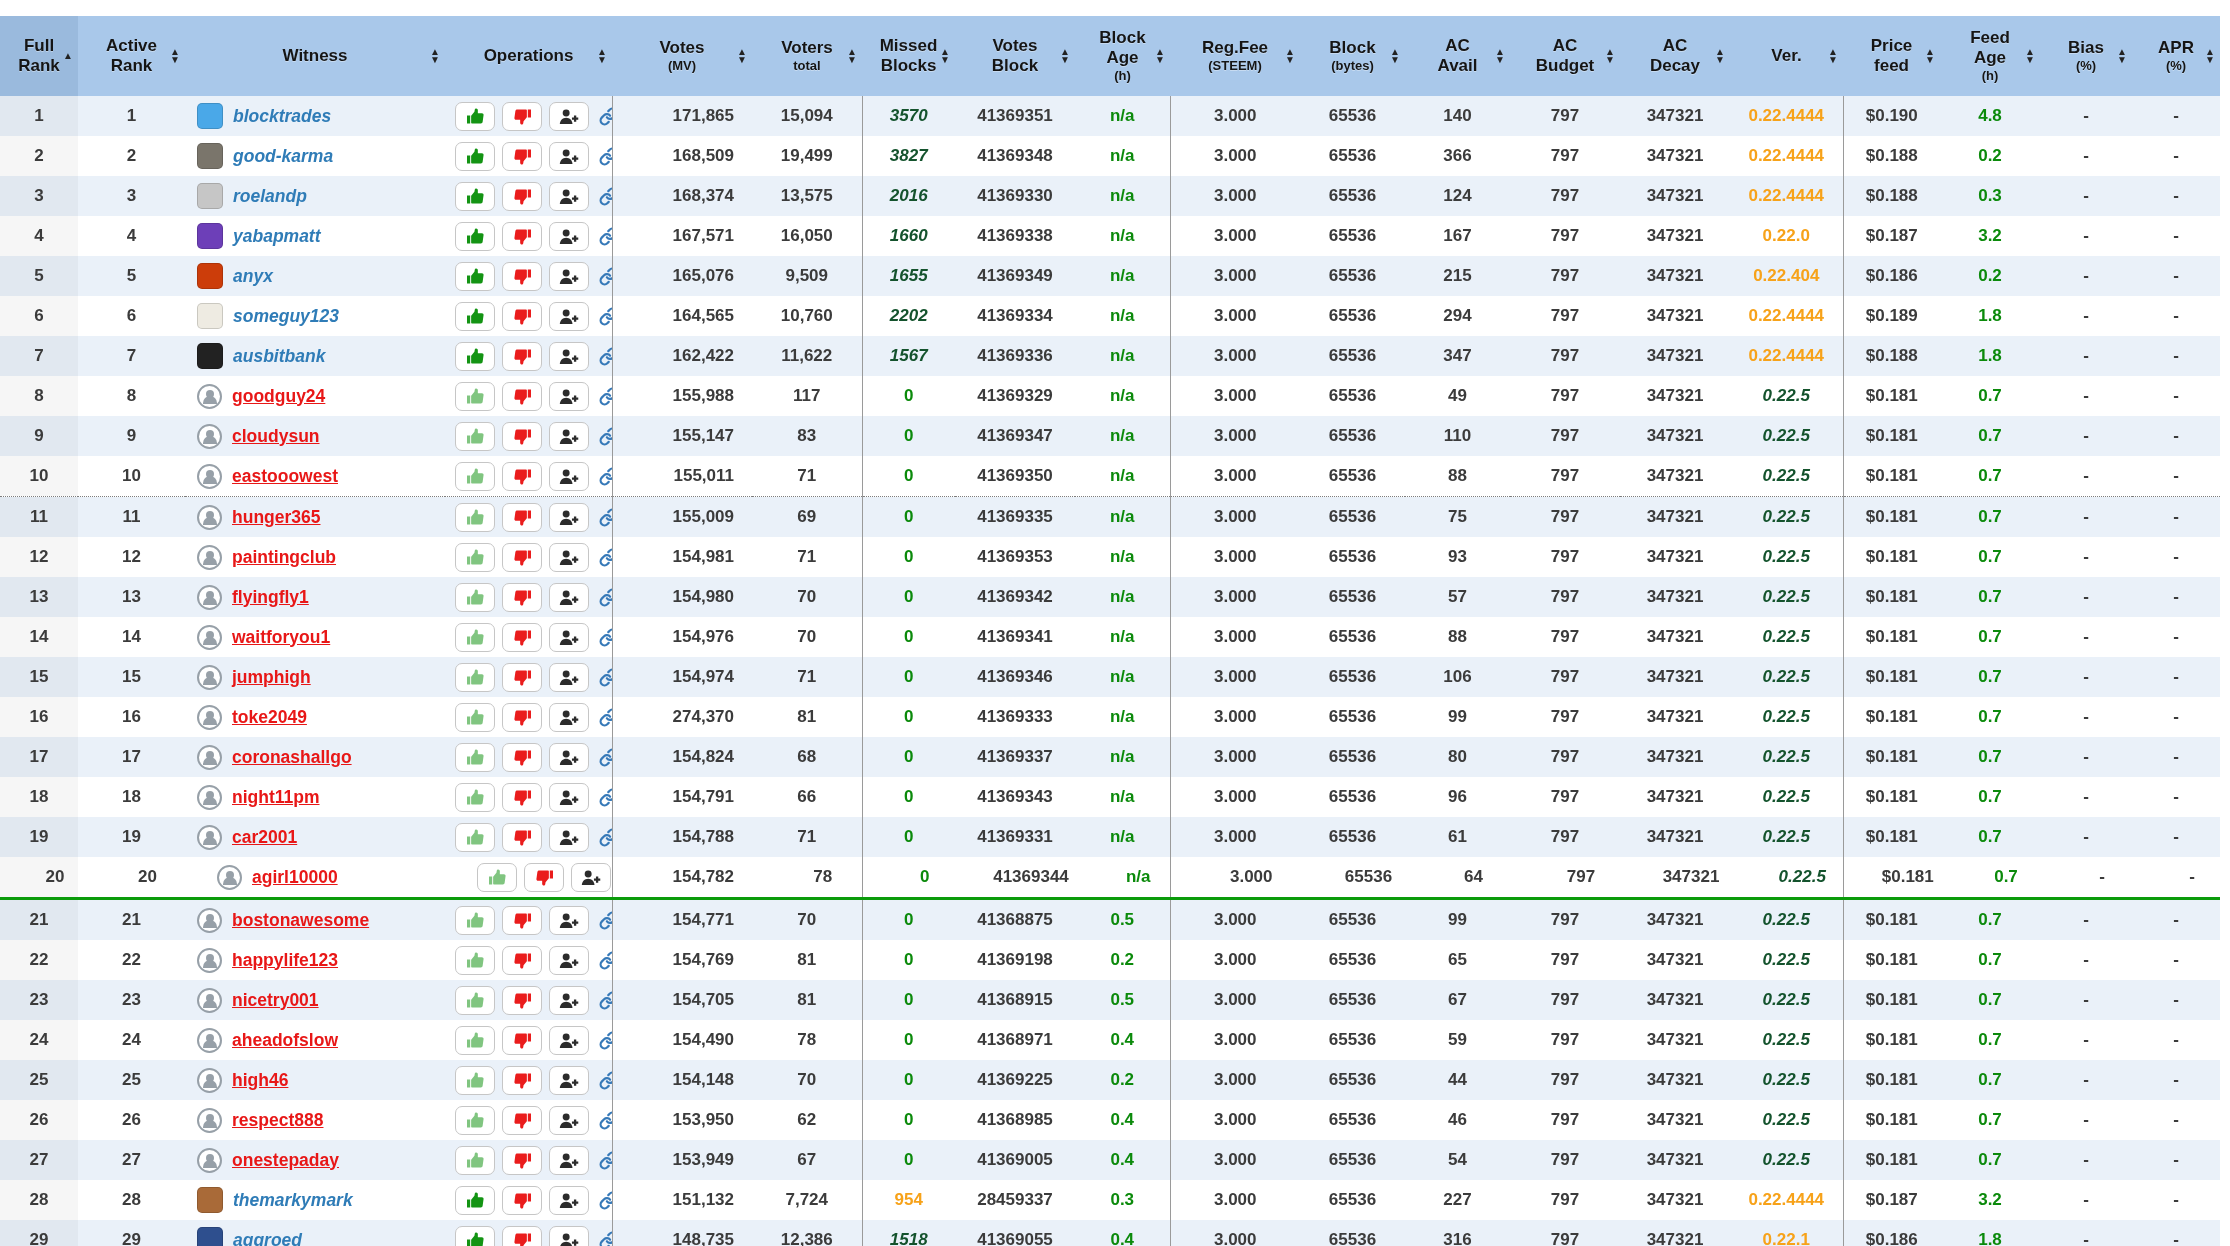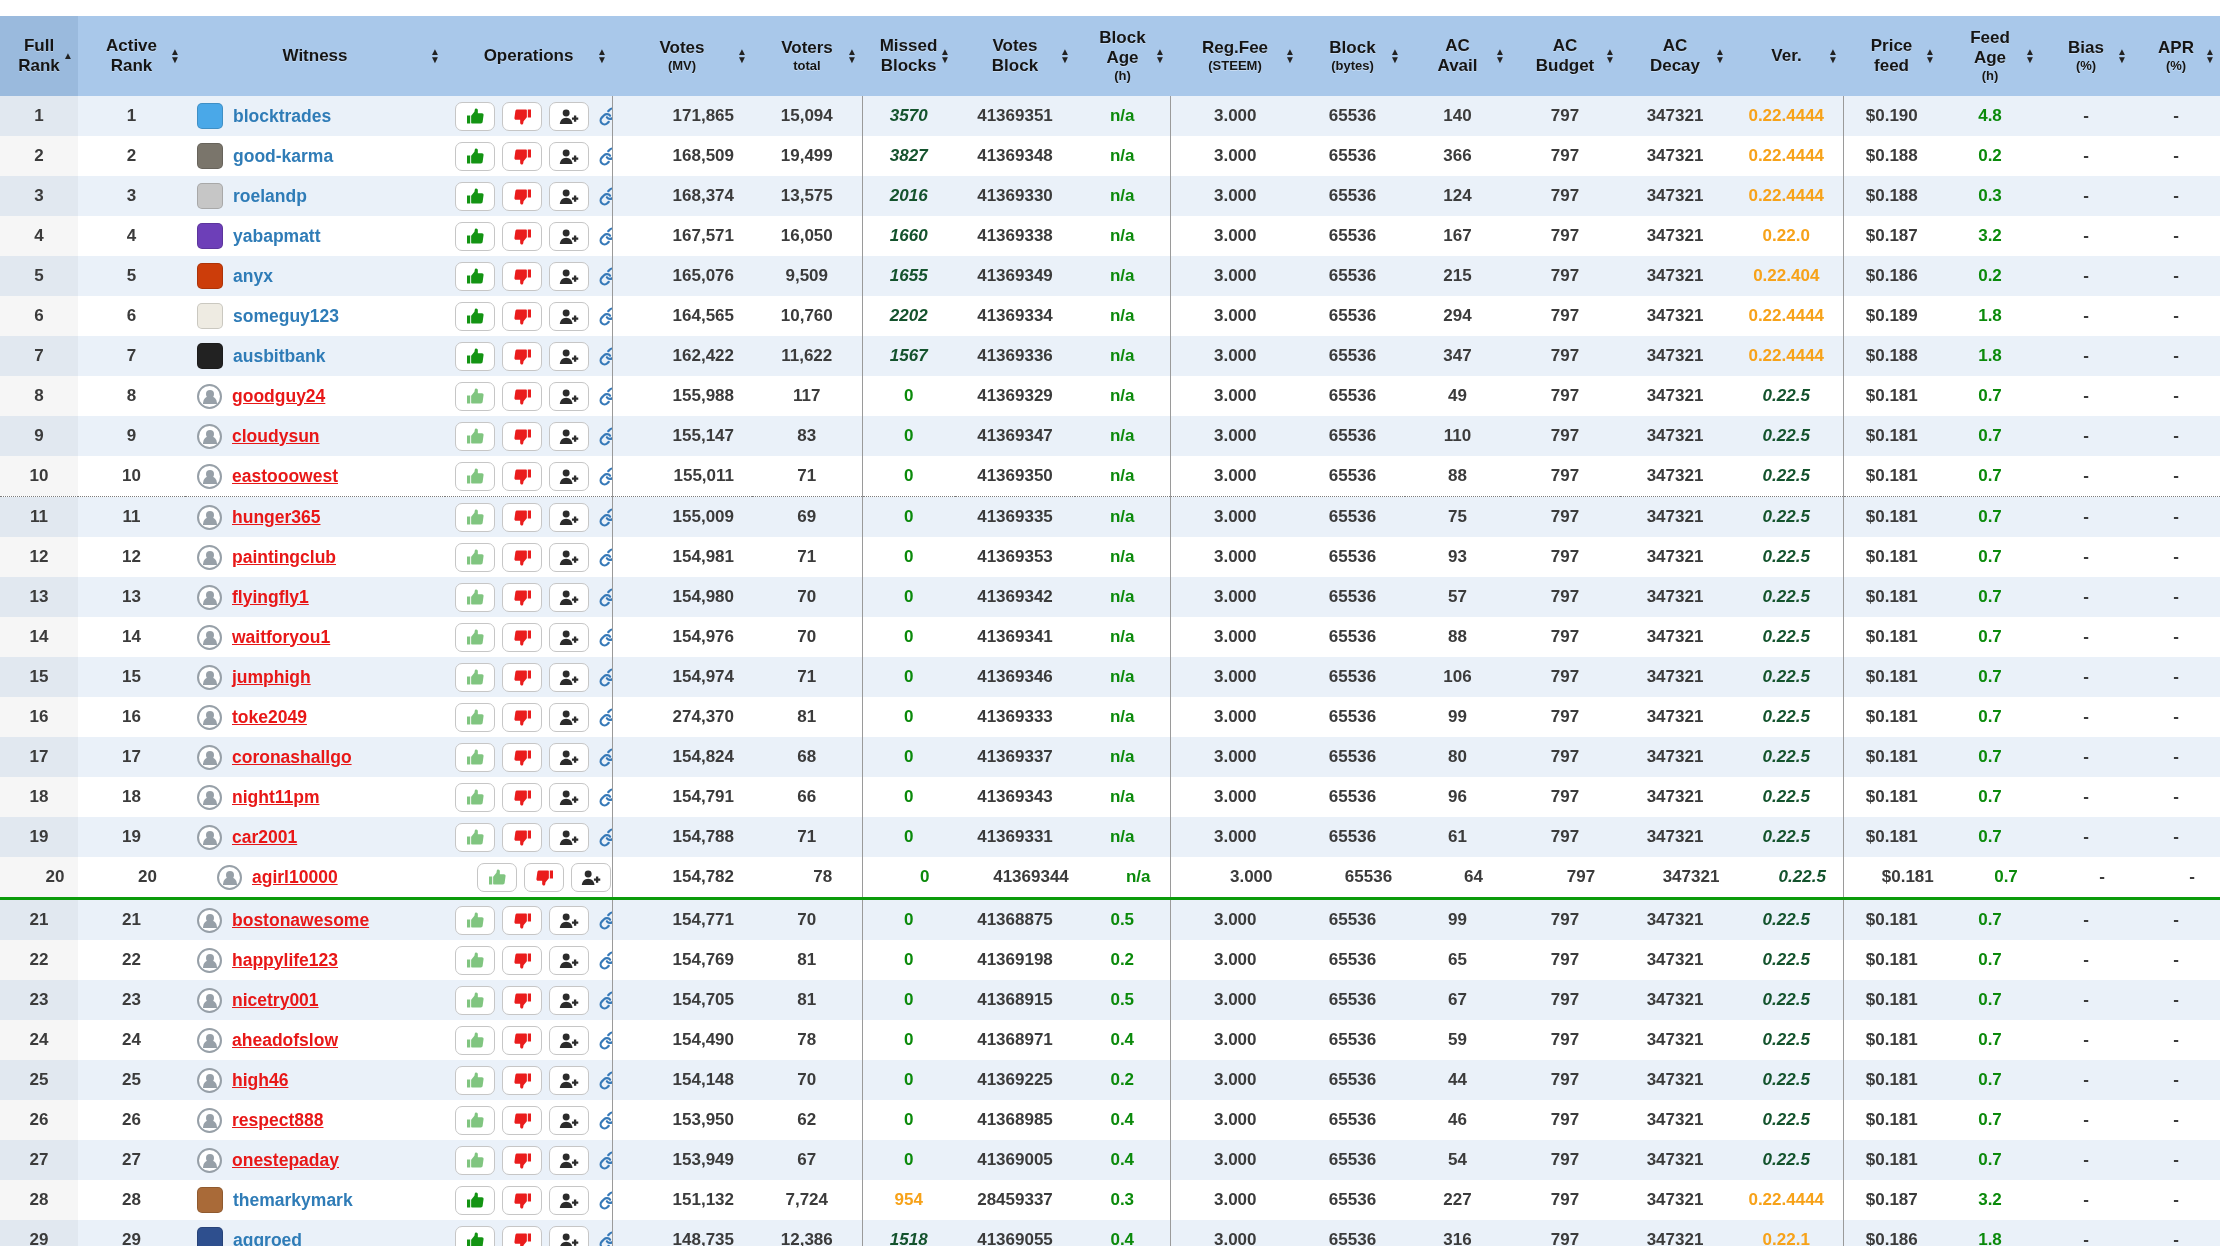--- a/index.html
+++ b/index.html
@@ -30,21 +30,21 @@
   .wwrap{display:flex;align-items:center;gap:10px;}
   .avatar{width:26px;height:26px;border-radius:5px;flex:none;box-sizing:border-box;
     border:1px solid rgba(0,0,0,0.15);}
   .avatar.generic{width:25px;height:25px;border-radius:50%;border:2px solid #97a0a8;
     background:#fff;position:relative;}
   .avatar.generic::before{content:'';position:absolute;width:8px;height:8px;border-radius:50%;
     background:#97a0a8;top:4px;left:50%;transform:translateX(-50%);}
   .avatar.generic::after{content:'';position:absolute;width:14px;height:8px;
     border-radius:7px 7px 0 0;background:#97a0a8;bottom:3px;left:50%;transform:translateX(-50%);}
   .wname{font-size:17.5px;font-weight:700;text-decoration:none;cursor:pointer;}
-  .wname.blue{color:#2f7cb7;} .wname.red{color:#e81717;text-decoration:underline;}
+  .wname.blue{color:#2f7cb7;font-style:italic;} .wname.red{color:#e81717;text-decoration:underline;}
   
   td.ops{text-align:left;padding-left:10px;}
   .opswrap{display:flex;align-items:center;gap:7px;}
   button.op{width:40px;height:29px;border:1px solid #c6c6c6;border-radius:7px;background:#fff;
     display:inline-flex;align-items:center;justify-content:center;padding:0;cursor:pointer;flex:none;}
   .op.up.strong{color:#139413;} .op.up.weak{color:#80c580;}
   .op.down{color:#ea1c1c;} .op.proxy{color:#2b2b2b;}
   .linkic{color:#3679b8;display:inline-flex;margin-left:3px;cursor:pointer;}
   td.votes{text-align:right;padding-right:18px;}
 </style>

